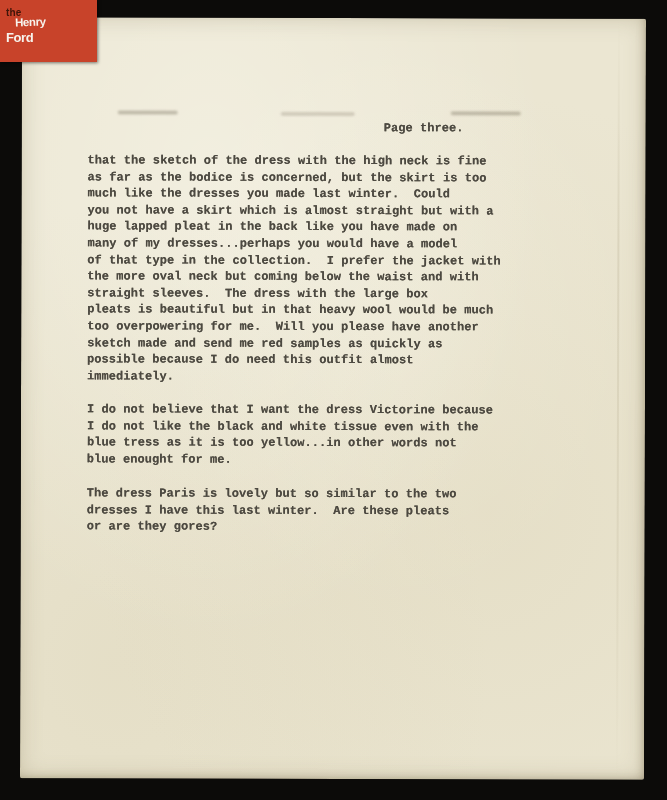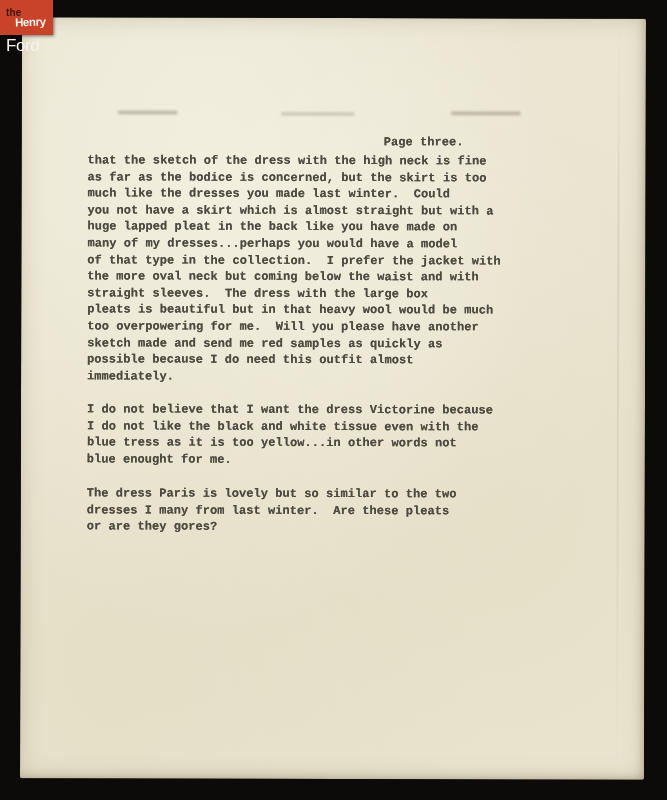--- a/index.html
+++ b/index.html
@@ -38,21 +38,21 @@
     position:absolute;
     font-family:"Liberation Mono", monospace;
     font-weight:700;
     font-size:12px;
     line-height:16.6px;
     letter-spacing:0.05px;
     color:var(--ink);
     white-space:pre-wrap;
     text-shadow:0 0 0.6px rgba(70,64,52,0.75);
   }
-  .page-label{left:362px;top:116px;}
+  .page-label{left:362px;top:102px;}
   .para-1{left:66px;top:135px;}
   .para-2{left:66px;top:384px;}
   .para-3{left:66px;top:468px;}
   .para-4{left:66px;top:535px;}
   .smudge{
     position:absolute;
     height:4px;
     background:rgba(118,110,92,0.38);
     filter:blur(1.2px);
     border-radius:2px;
@@ -60,41 +60,42 @@
   .smudge-1{left:96px;top:93px;width:60px;}
   .smudge-2{left:259px;top:94px;width:74px;background:rgba(118,110,92,0.26);}
   .smudge-3{left:429px;top:93px;width:70px;}
   .crease{
     position:absolute;
     left:596px;top:0;width:2px;height:761px;
     background:linear-gradient(to bottom, rgba(150,138,105,0), rgba(150,138,105,0.18) 30%, rgba(150,138,105,0.12) 70%, rgba(150,138,105,0));
   }
   .logo{
     position:absolute;
-    left:0;top:0;width:53px;height:35px;
+    left:0;top:0;width:53px;height:62px;
     background:var(--logo-orange);
     z-index:5;
     box-shadow:1px 1px 3px rgba(0,0,0,0.5);
+    padding-left:44px;
   }
   .logo-the{
     position:absolute;left:6px;top:7px;
     font-size:10px;font-weight:700;
     color:var(--logo-the);
     letter-spacing:0.2px;
   }
   .logo-henry{
     position:absolute;left:15px;top:16px;
     font-size:11.5px;font-weight:700;
     letter-spacing:-0.4px;
     color:var(--logo-text);
     transform:rotate(-2deg);
   }
   .logo-ford{
-    position:absolute;left:6px;top:36px;
-    font-size:17px;font-weight:400;
+    position:absolute;left:6px;top:30px;
+    font-size:13px;font-weight:700;
     letter-spacing:-0.4px;
     color:var(--logo-text);
   }
 </style>
 </head>
 <body>
 
 <div class="stage">
 
   <div class="paper">
@@ -119,21 +120,21 @@
 sketch made and send me red samples as quickly as
 possible because I do need this outfit almost
 immediately.</div>
 
     <div class="typed para-2">I do not believe that I want the dress Victorine because
 I do not like the black and white tissue even with the
 blue tress as it is too yellow...in other words not
 blue enought for me.</div>
 
     <div class="typed para-3">The dress Paris is lovely but so similar to the two
-dresses I many from last winter.  Are these pleats
+dresses I have this last winter.  Are these pleats
 or are they gores?</div>
 
   </div>
 
   <div class="logo">
     <span class="logo-the">the</span>
     <span class="logo-henry">Henry</span>
     <span class="logo-ford">Ford</span>
   </div>
 

